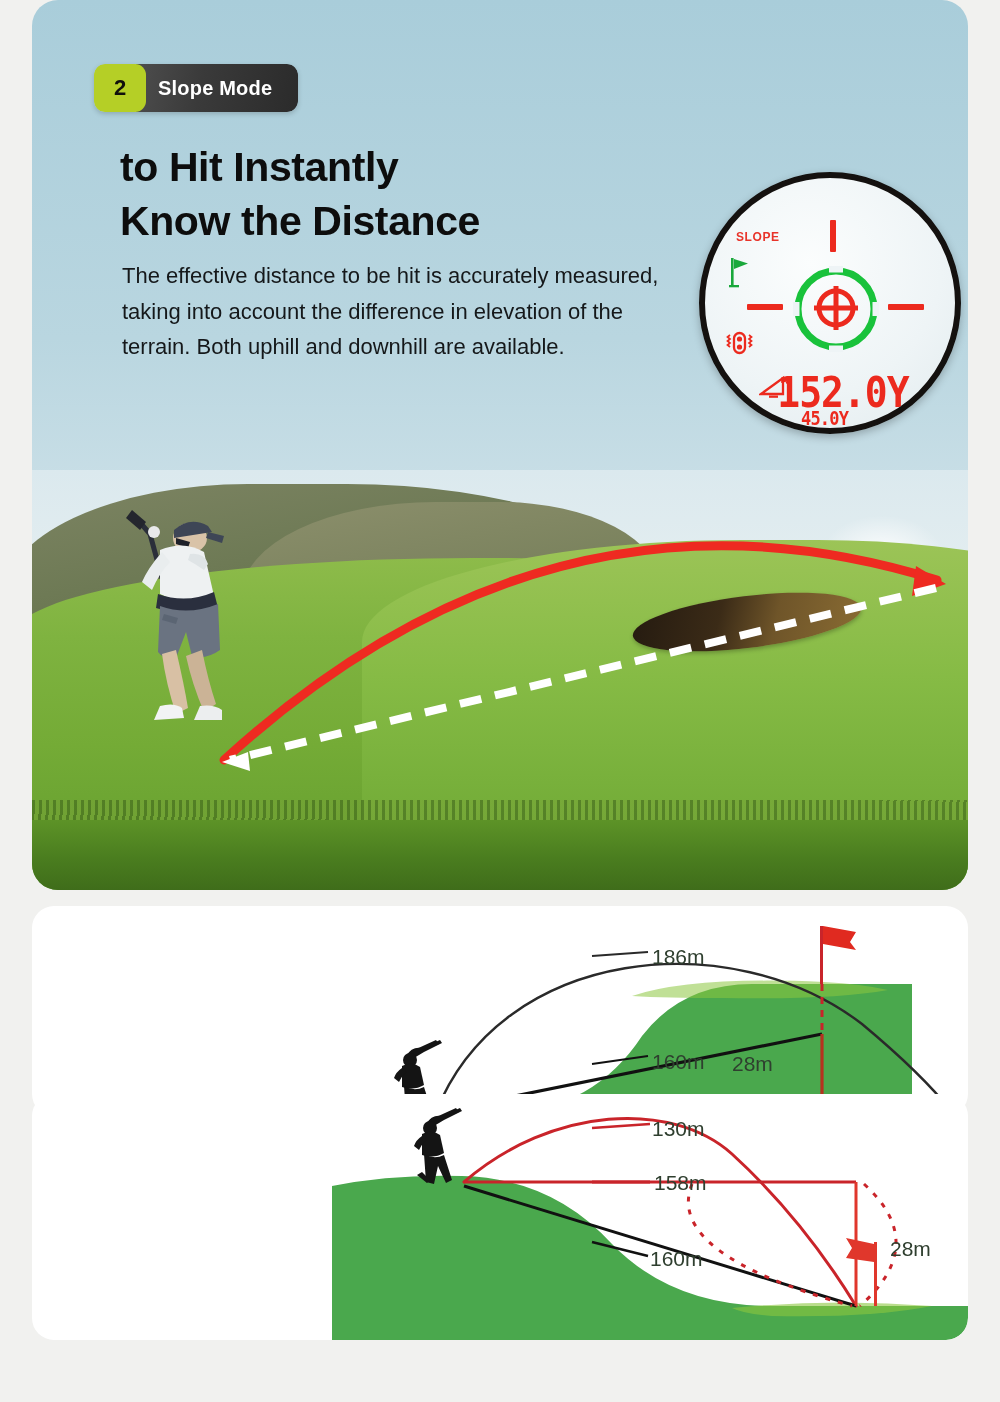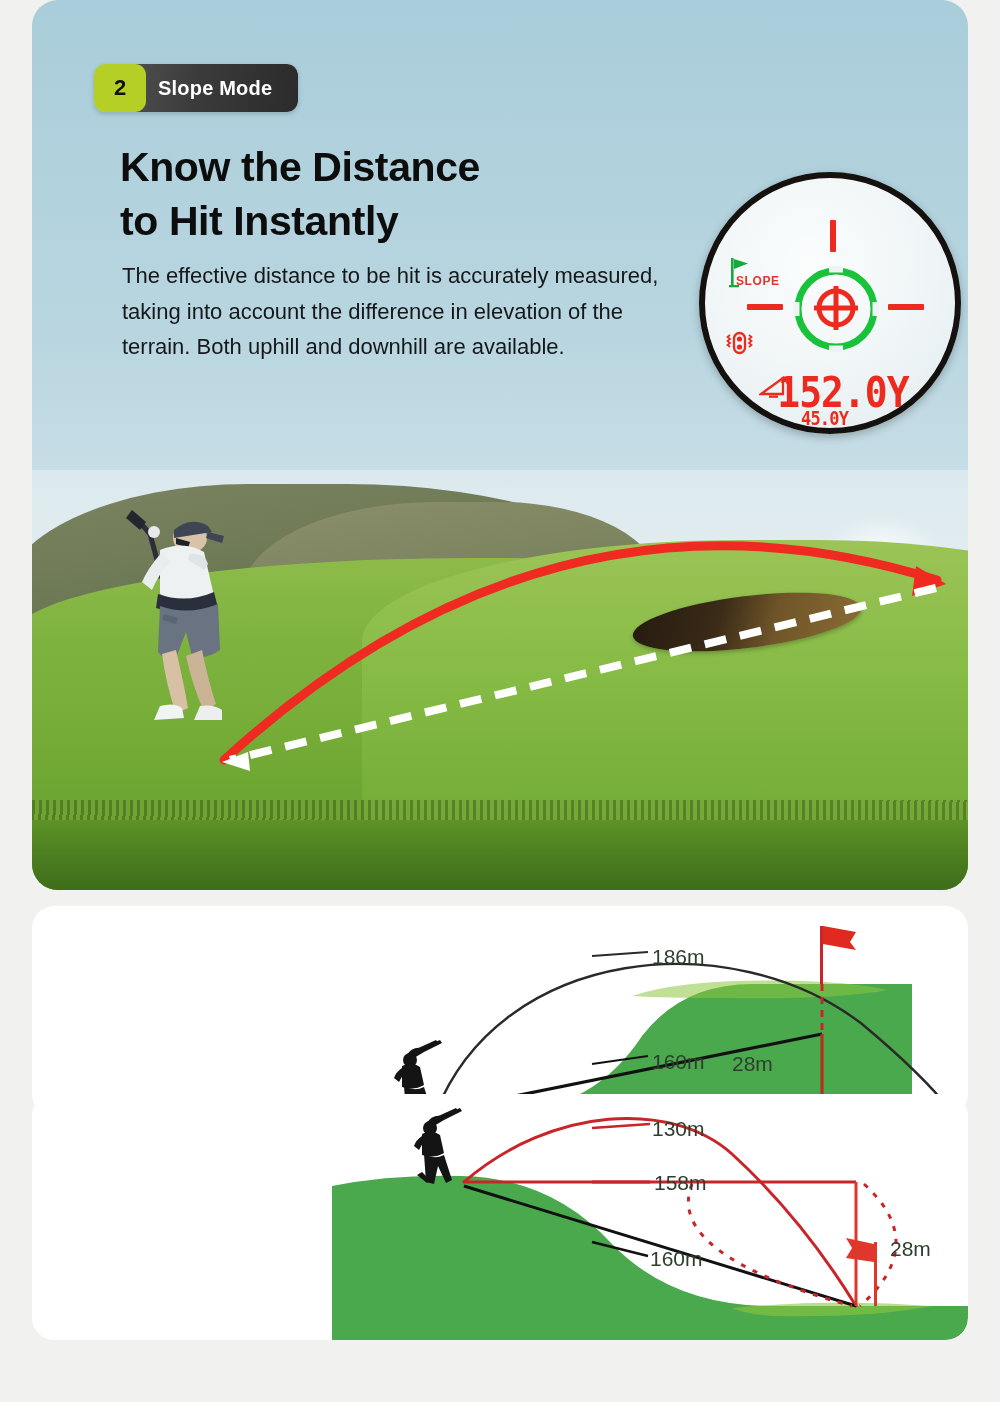--- a/index.html
+++ b/index.html
@@ -56,21 +56,21 @@
   .scope {
     position: absolute; left: 667px; top: 172px;
     width: 262px; height: 262px; border-radius: 50%;
     background: radial-gradient(circle at 42% 34%, #fbfdfd 0%, #eef4f6 60%, #e2ebee 100%);
     border: 6px solid #14110f;
     box-shadow: 0 3px 9px rgba(0,0,0,.25);
     overflow: hidden;
   }
   .sl-label {
     position: absolute; left: 31px; top: 52px;
-    font-size: 12px; font-weight: bold; color: #e8342a; letter-spacing: .6px; margin-top: 44px;
+    font-size: 12px; font-weight: bold; color: #e8342a; letter-spacing: .6px;
   }
   .sl-flag { position: absolute; left: 24px; top: 80px; }
   .sl-batt { position: absolute; left: 20px; top: 152px; }
   .sl-slopeicon { position: absolute; left: 54px; top: 196px; }
   .cross { position: absolute; background: #ec2a1e; border-radius: 1px; }
   .cr-top  { left: 125px; top: 42px;  width: 6px;  height: 32px; }
   .cr-left { left: 42px;  top: 126px; width: 36px; height: 6px; }
   .cr-right{ left: 183px; top: 126px; width: 36px; height: 6px; }
   .ring {
     position: absolute; left: 88px; top: 88px; width: 86px; height: 86px;
@@ -150,22 +150,22 @@
 <body>
 
 <div class="hero">
 
   <div class="badge">
     <div class="badge-num">2</div>
     <div class="badge-label">Slope Mode</div>
   </div>
 
   <div class="headline">
+    <div>to Hit Instantly</div>
     <div>Know the Distance</div>
-    <div>to Hit Instantly</div>
   </div>
 
   <div class="bodytext">The effective distance to be hit is accurately measured, taking into account the difference in elevation of the terrain. Both uphill and downhill are available.</div>
 
   <div class="scope">
     <div class="sl-label">SLOPE</div>
 
     <svg class="sl-flag" width="26" height="30" viewBox="0 0 26 30">
       <rect x="2" y="0" width="2.6" height="29" fill="#19a83b"></rect>
       <path d="M5 1 L19 5.5 L5 11 Z" fill="#19a83b"></path>

